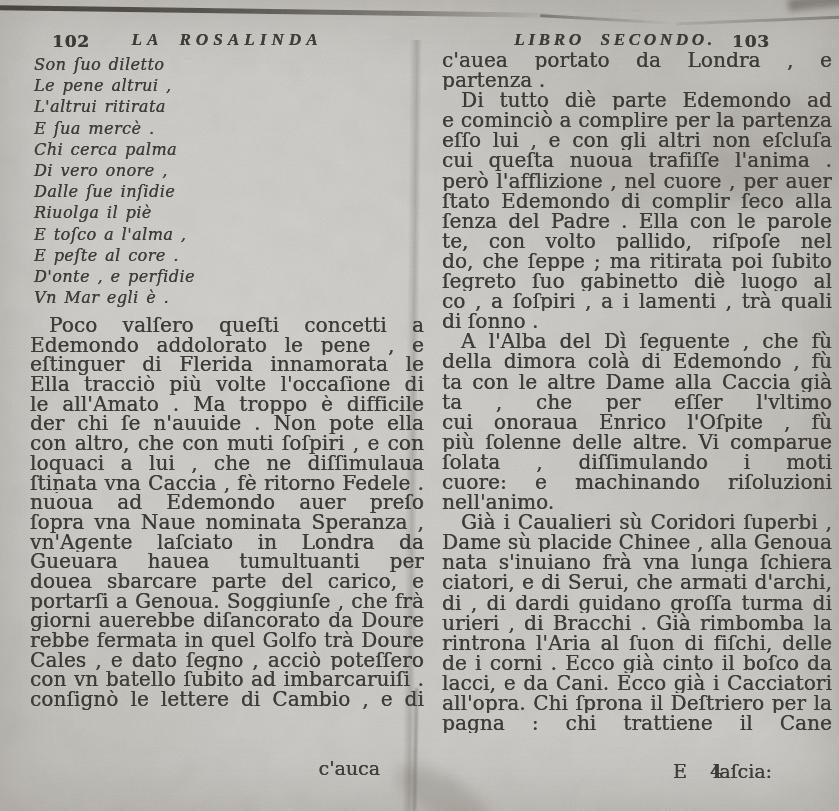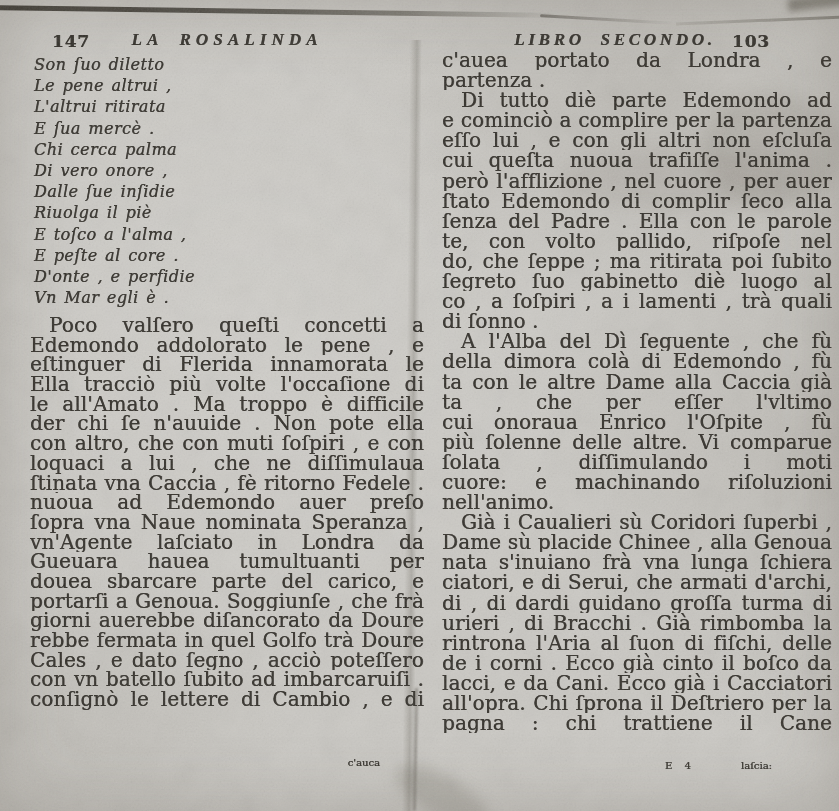--- a/index.html
+++ b/index.html
@@ -38,21 +38,21 @@
     text-align:left;text-align-last:left;letter-spacing:.03em;word-spacing:.12em;}
 
   .prose{position:absolute;left:0;right:0;}
   .prose .line{font-size:20px;text-align:justify;text-align-last:justify;
     overflow:hidden;letter-spacing:.005em;}
   .page-left  .prose .line{line-height:19.7px;height:19.7px;}
   .page-right .prose .line{line-height:20.1px;height:20.1px;}
   .prose .line.indent{padding-left:19px;box-sizing:border-box;}
   .prose .line.end{text-align-last:left;}
 
-  .catchword-row{position:absolute;left:8px;right:0;font-size:10px;}
+  .catchword-row{position:absolute;left:16px;right:0;font-size:19px;}
   .page-left .catchword-row{top:757px;text-align:right;padding-right:44px;}
   .page-right .catchword-row{top:760px;height:22px;}
   .sig{position:absolute;left:215px;letter-spacing:.45em;}
   .page-right .cw{position:absolute;right:60px;}
 
   
   .art{position:absolute;pointer-events:none;}
   .rule-a{left:-6px;top:9px;width:565px;height:5px;border-radius:3px;z-index:3;
     transform:rotate(0.8deg);
     background:linear-gradient(to right, rgba(48,45,38,.95), rgba(48,45,38,.8) 40%, rgba(60,56,47,.55) 72%, rgba(60,56,47,0));}
@@ -87,21 +87,21 @@
   <div class="art rule-b"></div>
   <div class="art corner-smudge"></div>
   <div class="art gutter"></div>
   <div class="art gutter-dark"></div>
   <div class="art blotch-tr"></div>
   <div class="art blotch-mid"></div>
   <div class="art blotch-bottom"></div>
 
   <div class="page page-left">
     <div class="hdr" style="top:30px;">
-      <span class="hdr-num">147</span>
+      <span class="hdr-num">102</span>
       <span class="hdr-title">LA ROSALINDA</span>
     </div>
     <div class="verse" style="top:54px;">
         <div class="line">Son ſuo diletto</div>
         <div class="line">Le pene altrui ,</div>
         <div class="line">L'altrui ritirata</div>
         <div class="line">E ſua mercè .</div>
         <div class="line">Chi cerca palma</div>
         <div class="line">Di vero onore ,</div>
         <div class="line">Dalle ſue inſidie</div>

